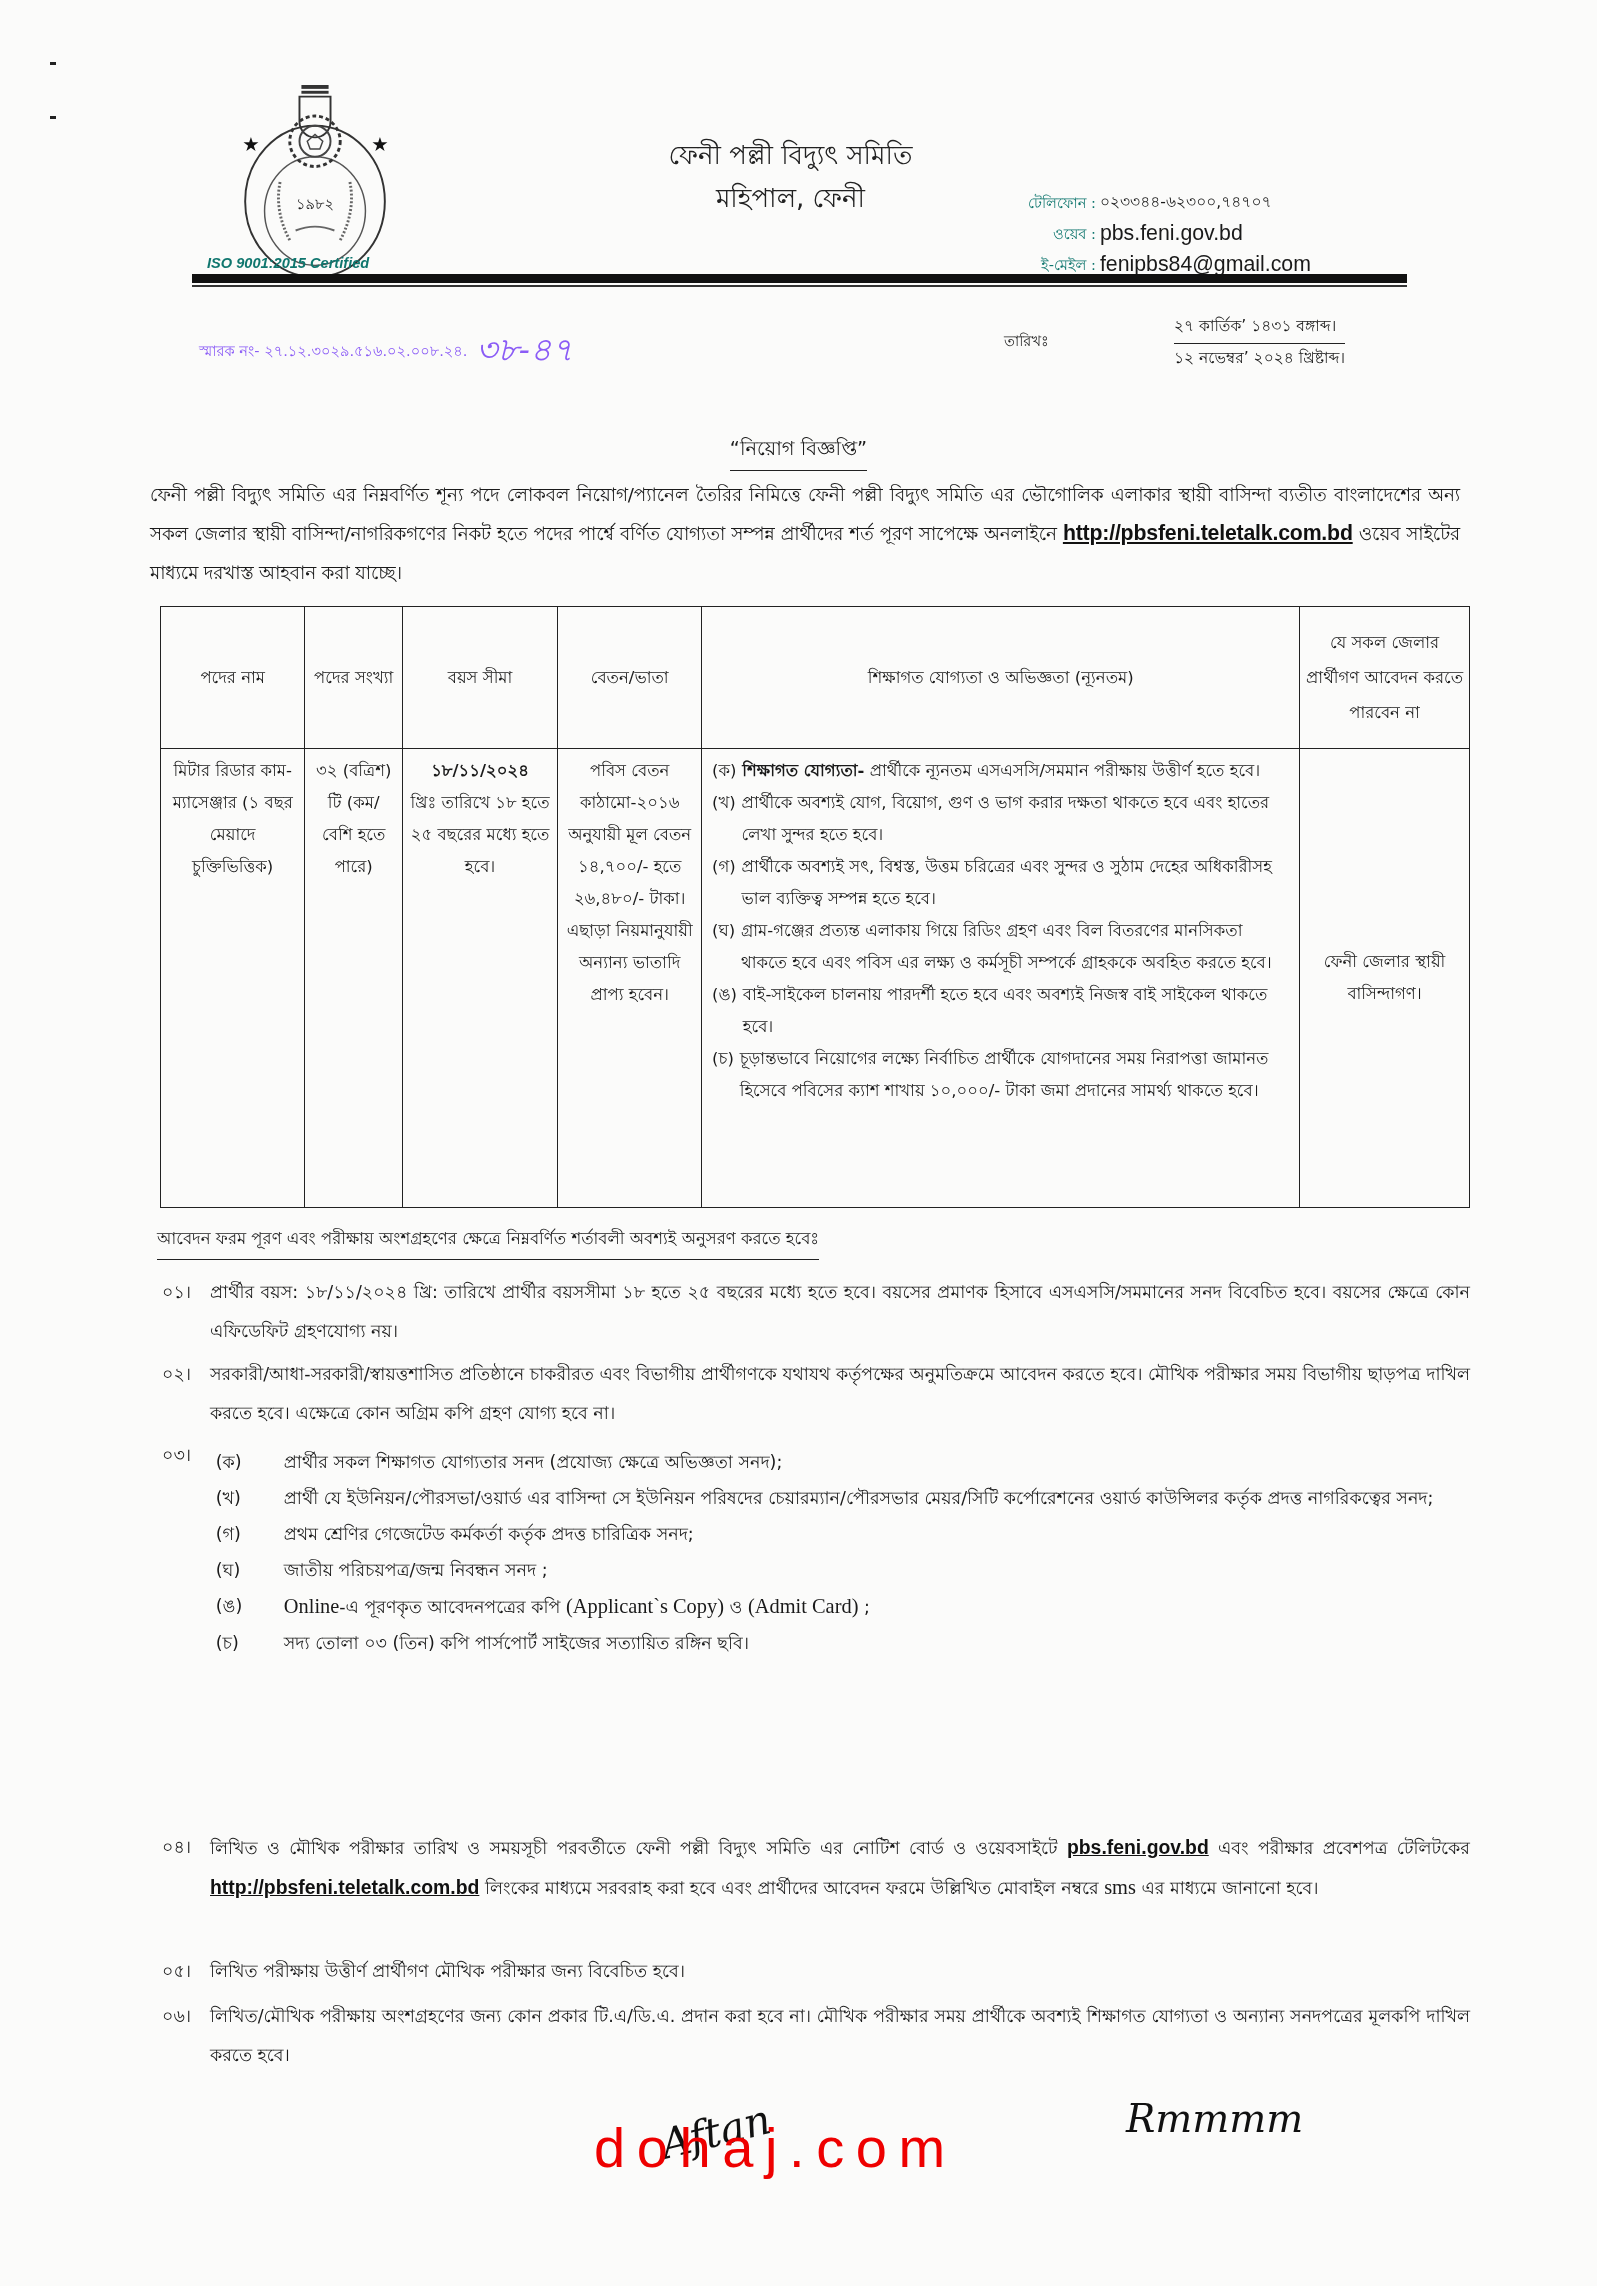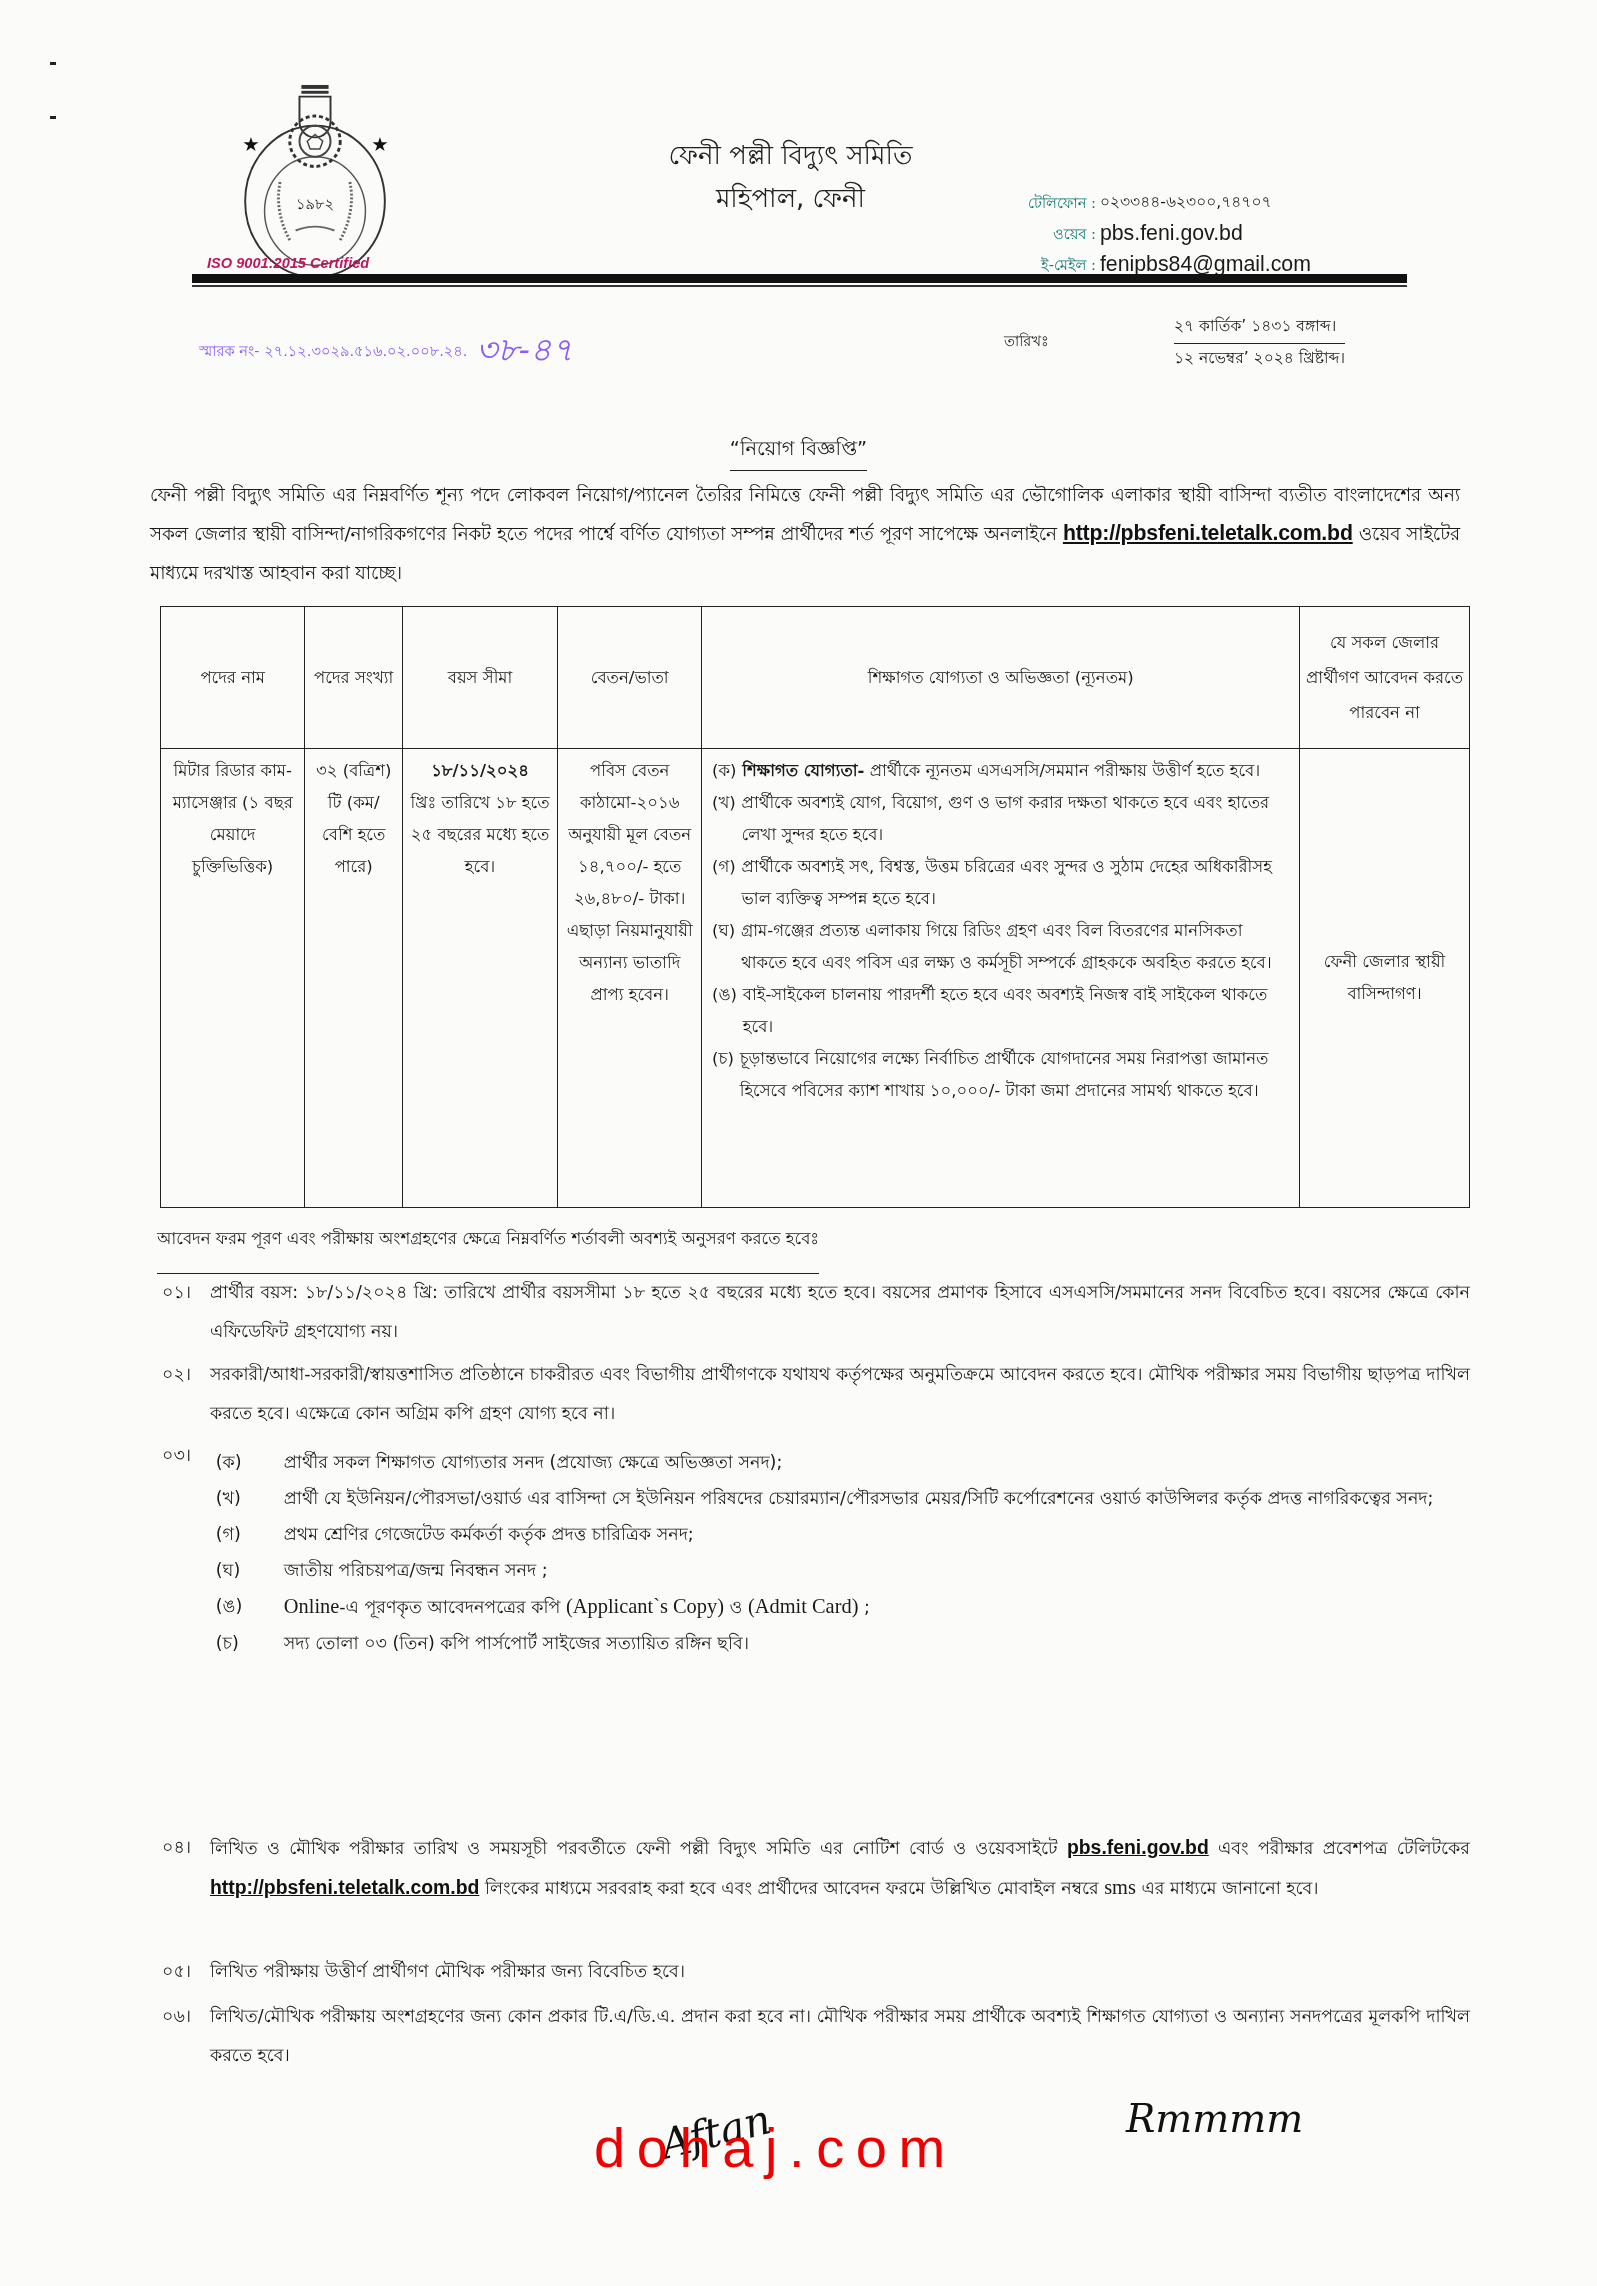--- a/index.html
+++ b/index.html
@@ -6,21 +6,21 @@
   body {
     width: 1597px; height: 2286px; position: relative; overflow: hidden;
     background: #fbfbfa; color: #1a1a1a;
     font-family: "DejaVu Sans", sans-serif;
   }
   .abs { position: absolute; }
   .scan-mark { position: absolute; width: 5.8px; height: 2.9px; background: #222; }
 
   
   .logo { left: 218px; top: 85px; width: 194px; height: 194px; }
-  .iso { left: 207px; top: 255px; font-family: "Liberation Sans", sans-serif; font-style: italic; font-weight: bold; font-size: 14.6px; color: #be185d; }
+  .iso { left: 207px; top: 255px; font-family: "Liberation Sans", sans-serif; font-style: italic; font-weight: bold; font-size: 14.6px; color: #0f766e; }
   .org-name { left: 650px; top: 134px; width: 281px; text-align: center; font-size: 26px; line-height: 43px; color: #222; }
   .contacts { left: 970px; top: 187px; font-size: 19.4px; line-height: 31px; }
   .contacts .row { display: flex; }
   .contacts .lbl { width: 126px; text-align: right; font-size: 14.6px; color: #0f766e; padding-right: 3.9px; }
   .contacts .val { font-family: "Liberation Sans", sans-serif; font-size: 21.3px; }
   .contacts .row.phone .val { font-family: "DejaVu Sans", sans-serif; font-size: 15.5px; }
   .divider-thick { left: 192px; top: 274px; width: 1215px; height: 8.7px; background: #111; }
   .divider-thin { left: 192px; top: 285px; width: 1215px; height: 1.9px; background: #333; }
 
   
@@ -42,21 +42,21 @@
   table.vac th { font-weight: normal; text-align: center; vertical-align: middle; height: 141px; line-height: 35px; padding: 0 3.9px; }
   table.vac td { text-align: center; line-height: 32px; padding: 5.8px 5.8px; height: 446px; }
   table.vac td.qual { text-align: left; padding: 5.8px 9.7px; }
   table.vac td.dist { vertical-align: middle; }
   .qual-item { display: flex; line-height: 32px; }
   .qual-item .mk { flex: 0 0 auto; padding-right: 5.8px; }
   .qual-item .tx { flex: 1; }
   .bold { font-weight: bold; }
 
   
-  .cond-heading { left: 157px; top: 1226px; font-size: 16.5px; border-bottom: 1.5px solid #222; padding-bottom: 20px; }
+  .cond-heading { left: 157px; top: 1226px; font-size: 16.5px; border-bottom: 1.5px solid #222; padding-bottom: 6px; }
   .cond { position: absolute; left: 150px; width: 1320px; font-size: 17.5px; line-height: 39px; }
   .cond .num { position: absolute; left: 12px; top: 0; width: 49px; }
   .cond .body { margin-left: 60px; text-align: justify; }
   .cond a { color: #111; font-weight: bold; font-family: "Liberation Sans", sans-serif; font-size: 19.4px; text-decoration: underline; }
   .sub-list { margin-top: 7.8px; }
   .sub-item { display: flex; line-height: 36px; }
   .sub-item .mk { flex: 0 0 68px; padding-left: 5.8px; }
   .sub-item .tx { flex: 1; }
   .en { font-family: "Liberation Serif", serif; font-size: 20.4px; }
 

